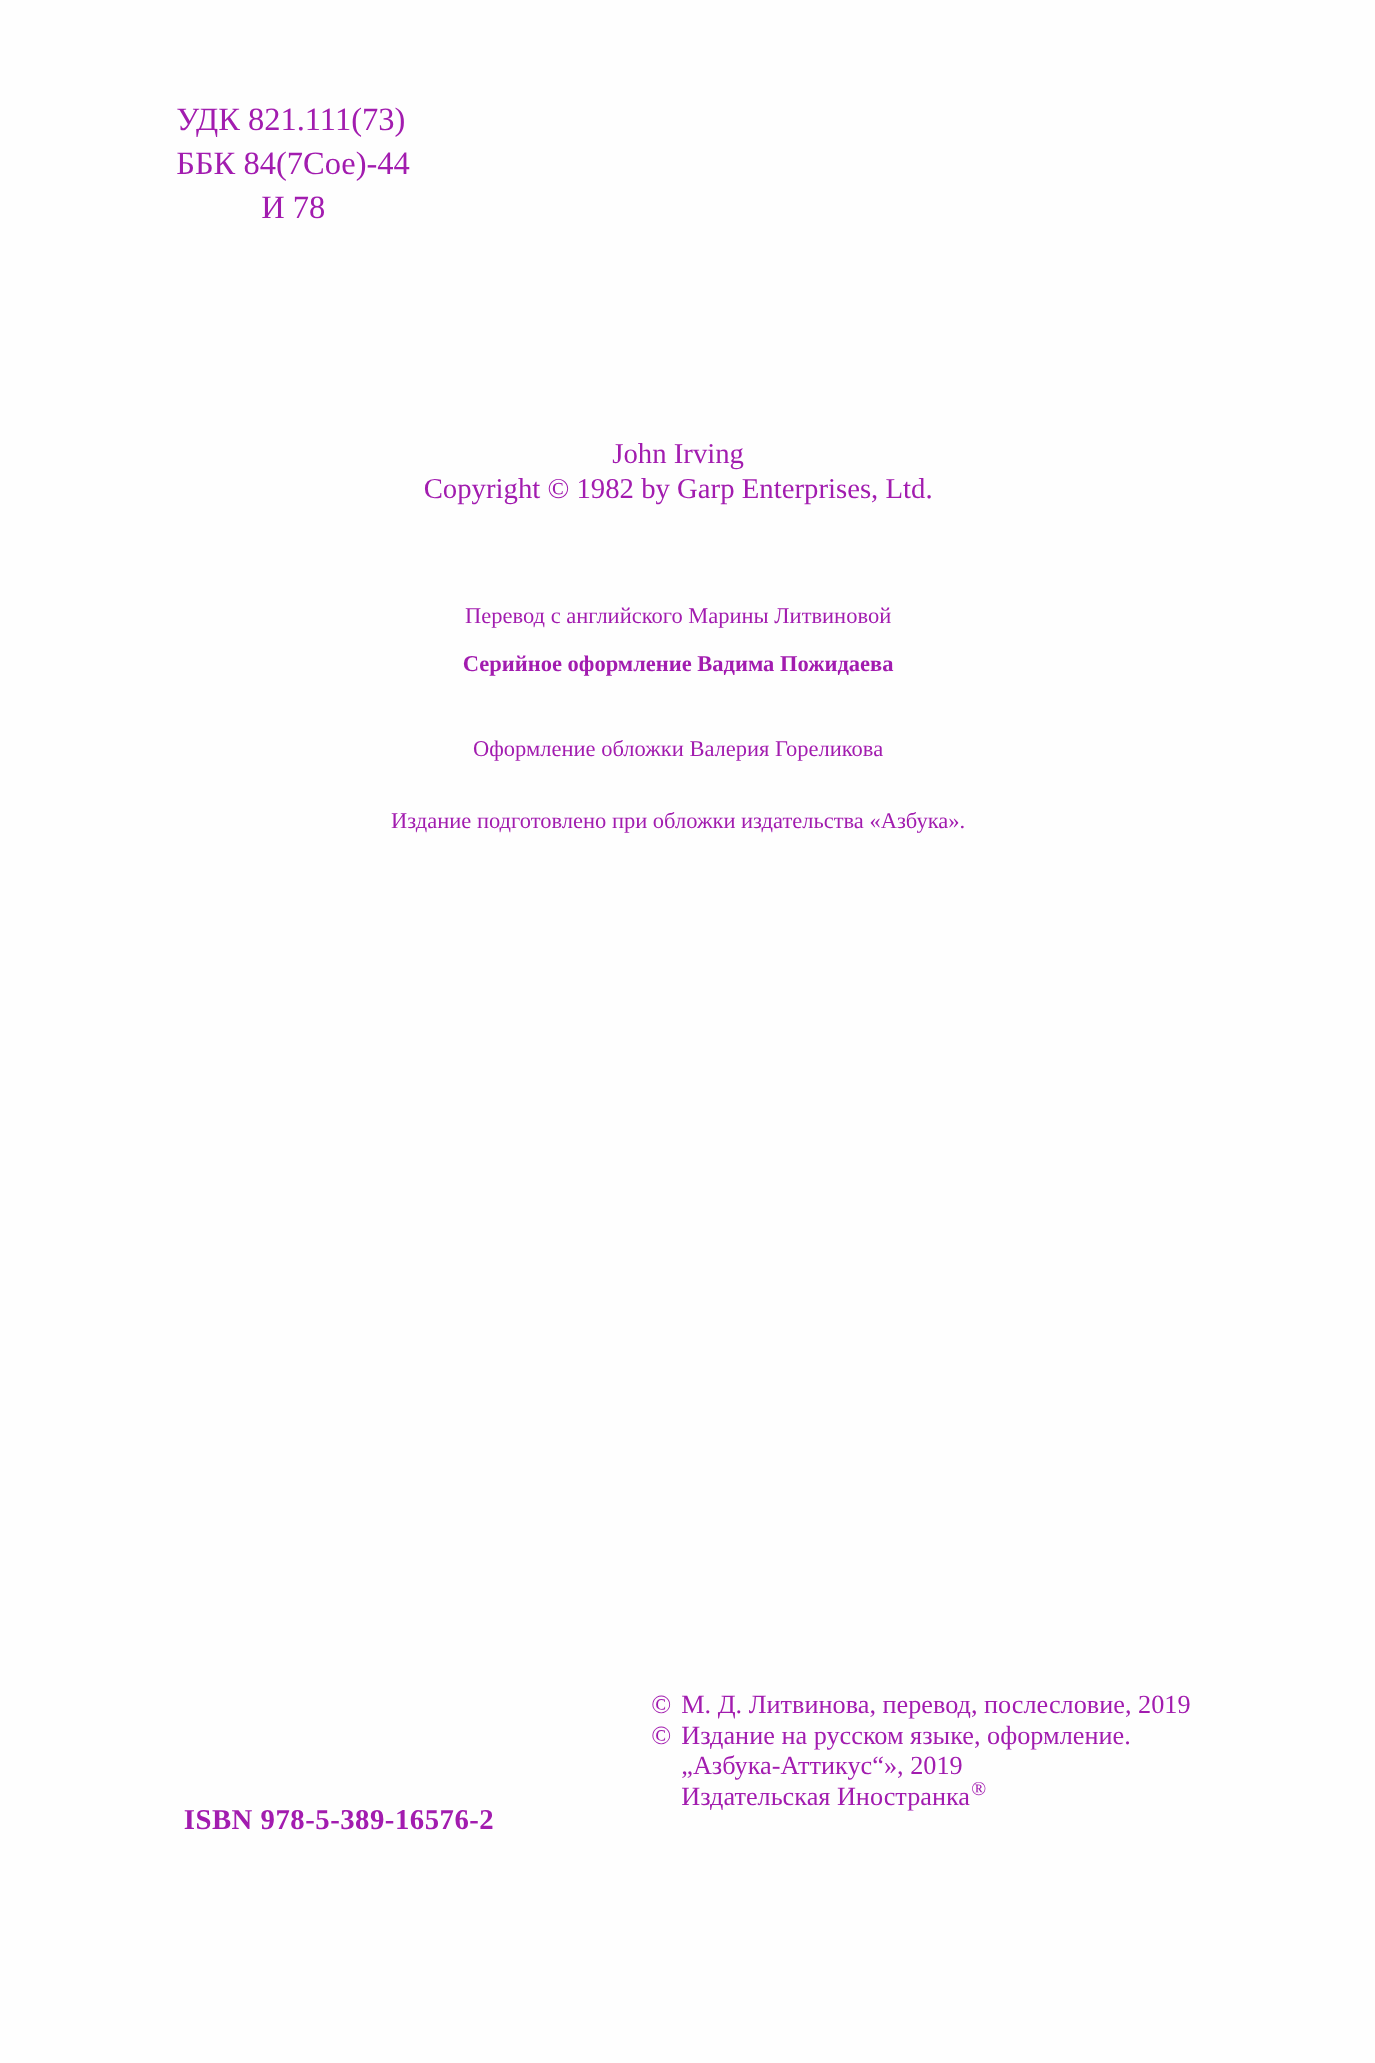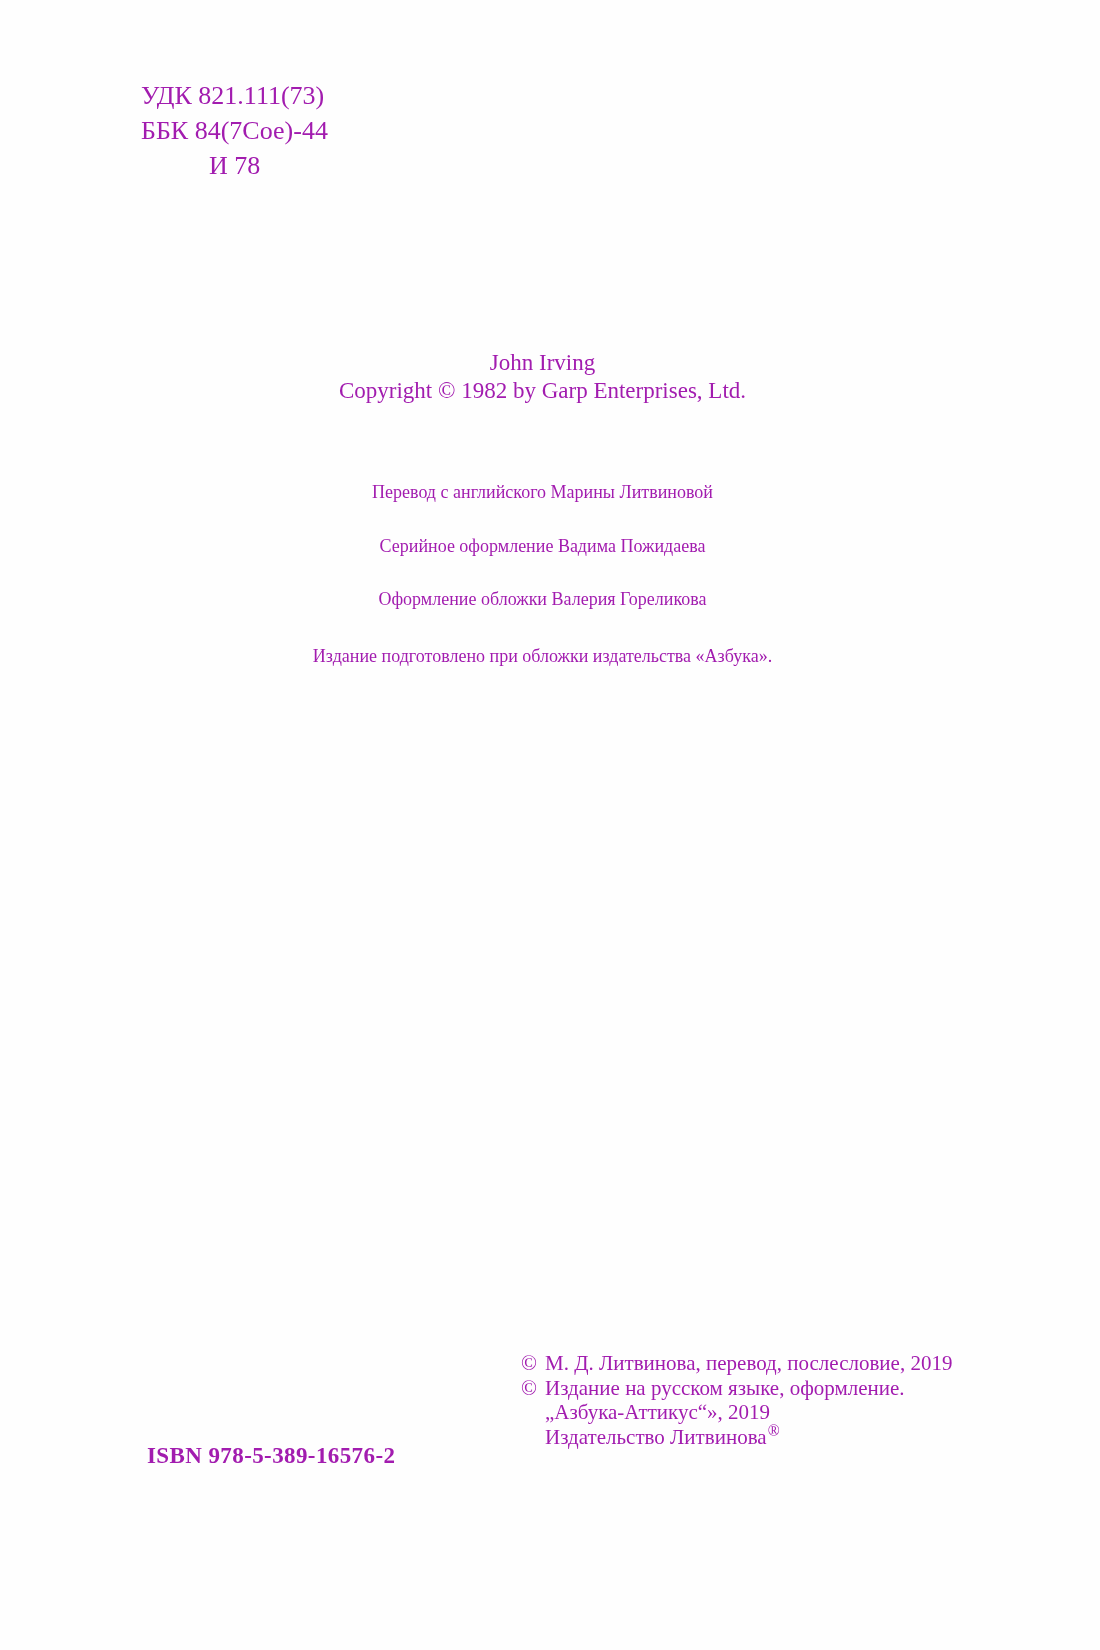--- a/index.html
+++ b/index.html
@@ -47,21 +47,21 @@
   .credit {
     position: absolute;
     left: 0;
     width: 1085px;
     text-align: center;
     font-size: 18px;
     line-height: 30px;
     white-space: nowrap;
   }
   .credit-1 { top: 477px; }
-  .credit-2 { top: 531px; }
+  .credit-2 { top: 516px; font-weight: bold; }
   .credit-3 { top: 584px; }
   .credit-4 { top: 641px; }
 
   
   .copyright-block {
     position: absolute;
     left: 521px;
     top: 1351px;
     font-size: 21px;
     line-height: 24.5px;
@@ -121,19 +121,19 @@
     <div class="c-row">
       <span class="c-sym">©</span>
       <span>Издание на русском языке, оформление.</span>
     </div>
     <div class="c-row">
       <span class="c-sym"></span>
       <span>„Азбука-Аттикус“», 2019</span>
     </div>
     <div class="c-row">
       <span class="c-sym"></span>
-      <span><span>Издательство Литвинова</span><span class="c-sup">®</span></span>
+      <span><span>Издательская Иностранка</span><span class="c-sup">®</span></span>
     </div>
   </div>
 
   <div class="isbn">ISBN 978-5-389-16576-2</div>
 
 </div>
 
 </body></html>

